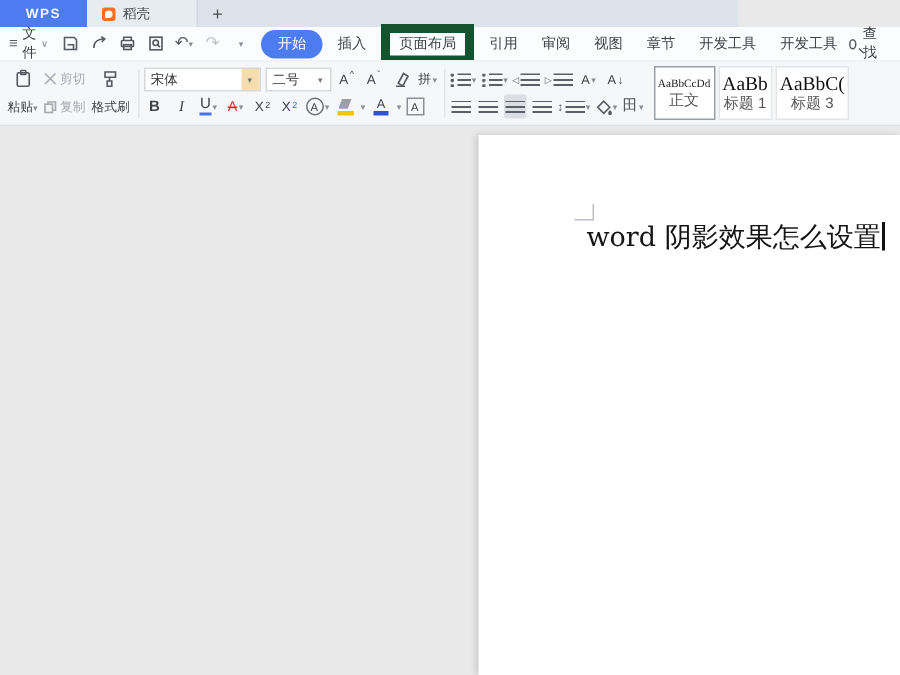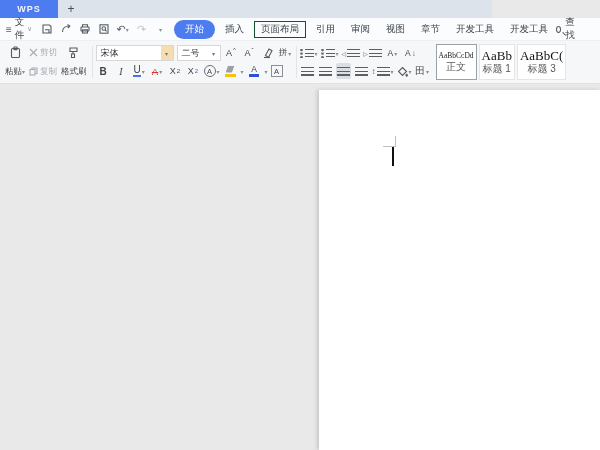--- a/index.html
+++ b/index.html
@@ -24,21 +24,21 @@
   .hamb{font-size:10px;color:#565b61}
   .chev{font-size:6.5px;color:#8a8f96}
   .qa{display:flex;align-items:center;gap:4px;margin-right:6px}
   .qbtn{width:15px;height:15px;display:flex;align-items:center;justify-content:center}
   .qbtn svg{display:block}
   .uglyph{font-size:11px;color:#565b61;line-height:1}
   .uglyph.dis{color:#c0c4c9}
   .dd6{font-size:6px;color:#8a8f96}
   .mtab{padding:3px 8px;white-space:nowrap}
   .mtab.active{background:#4d7bf0;color:#fff;border-radius:10px;padding:3px 11px;margin-right:2px}
-  .redbox{border:1px solid #14532d;padding:1px 6px;margin:4px 2px;white-space:nowrap}
+  .redbox{border:6px solid #14532d;padding:1px 6px;margin:4px 2px;white-space:nowrap}
   .find{margin-left:auto;margin-right:82px;display:flex;align-items:center;gap:4px}
   .lens{width:7px;height:7px;border:1.3px solid #565b61;border-radius:50%;position:relative}
   .lens::after{content:"";position:absolute;left:5.5px;top:5.5px;width:4px;height:1.3px;background:#565b61;transform:rotate(45deg);transform-origin:0 0}
 
   
   .ribbon{position:absolute;top:40px;left:0;width:600px;height:44px;background:#f6f7f9;border-top:1px solid #eef0f2;border-bottom:1px solid #dfe1e4;display:flex;align-items:stretch;padding:2px 3px;gap:3px}
   .vsep{width:1px;background:#e2e4e7;margin:3px 0}
   .grp{display:flex;flex-direction:column;justify-content:space-between;padding:1px 0}
   .row{display:flex;align-items:center;gap:3px;height:18px}
   .clip{flex-direction:row;gap:2px;align-items:stretch}
@@ -91,20 +91,24 @@
   .cropmark{position:absolute;left:64px;top:46px;width:13px;height:11px;border-right:1px solid #bcc0c5;border-bottom:1px solid #bcc0c5}
   .doctext{position:absolute;left:72px;top:56px;font-family:"DejaVu Serif","Liberation Serif",serif;font-size:18px;color:#141414;white-space:nowrap}
   .caret{display:inline-block;width:1.5px;height:19px;background:#111;vertical-align:-3px;margin-left:1px}
   svg *{stroke:#565b61;fill:none;stroke-width:1.1}
 </style>
 </head>
 <body>
 
 <div class="tabbar">
   <div class="wps-logo">WPS</div>
+  <div class="ttab docer">
+    <span class="docer-ic"></span>
+    <span>稻壳</span>
+  </div>
   <div class="newtab">+</div>
 </div>
 
 <div class="menubar">
   <div class="mb-file">
     <span class="hamb">≡</span>
     <span>文件</span>
     <span class="chev">∨</span>
   </div>
   <div class="qa">
@@ -336,15 +340,15 @@
       <span class="p-lg">AaBbC(</span>
       <span class="sty-label">标题 3</span>
     </div>
 
   </div>
 </div>
 
 <div class="docarea">
   <div class="page">
     <div class="cropmark"></div>
-    <div class="doctext"><span class="caret"></span></div>
+    <div class="doctext"><span>word 阴影效果怎么设置</span><span class="caret"></span></div>
   </div>
 </div>
 
 </body></html>

